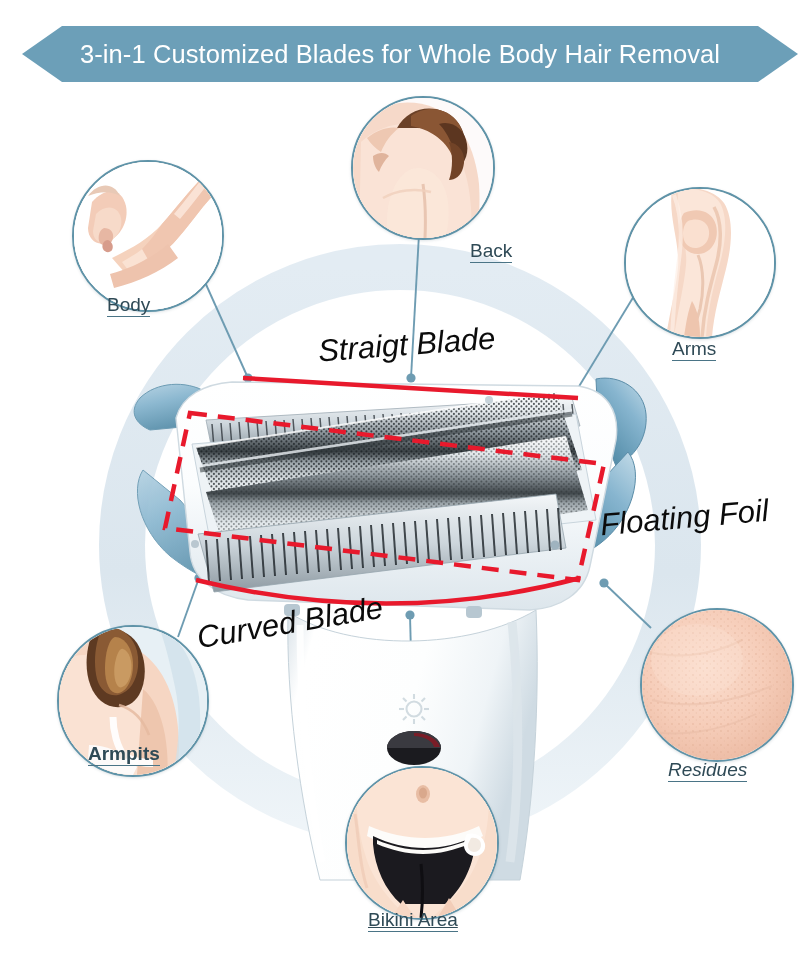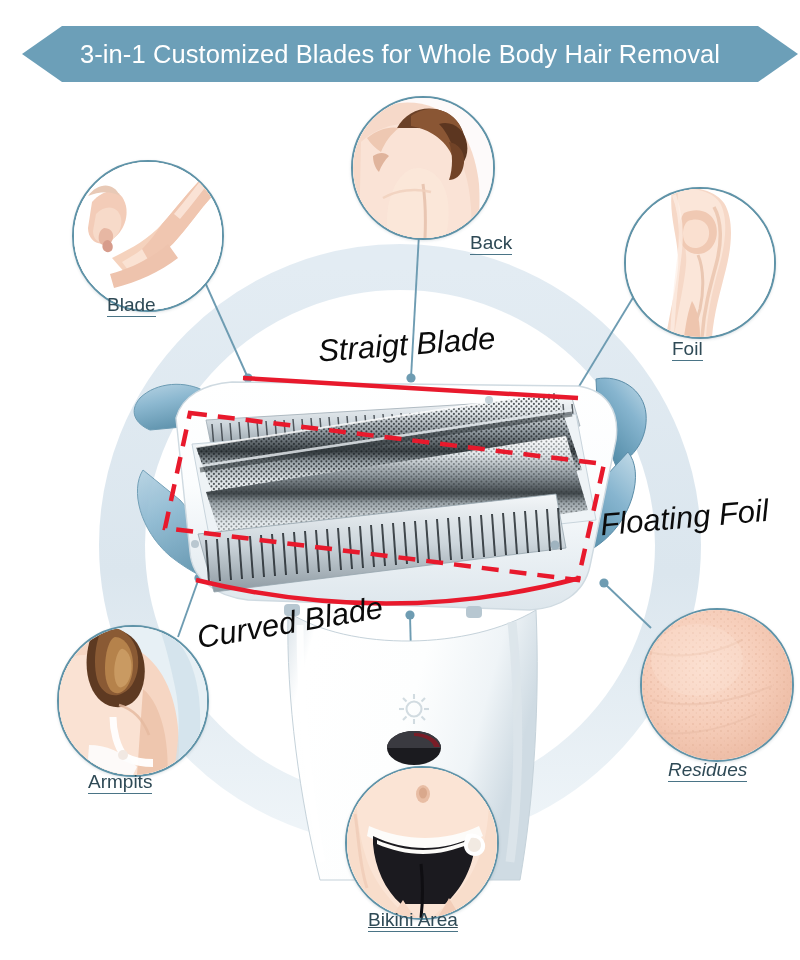--- a/index.html
+++ b/index.html
@@ -344,58 +344,58 @@
         <path d="M30 66 c6 0 10 4 9 10 c-1 6 -7 9 -12 6 c-4 -3 -3 -14 3 -16 z" fill="#e7b7a3"></path>
         <path d="M34 78 c4 2 6 6 4 10 c-2 3 -7 3 -9 -1 c-2 -4 1 -9 5 -9 z" fill="#d79c8c"></path>
         <path d="M38 96 c16 -8 36 -18 50 -34 c14 -16 28 -34 40 -46 l16 12 c-14 14 -26 32 -40 48 c-14 16 -34 28 -52 36 z" fill="#f5d2bd"></path>
         <path d="M48 100 c18 -10 34 -22 48 -38 c12 -14 24 -30 34 -42 l8 6 c-10 14 -22 30 -34 44 c-14 16 -32 28 -50 38 z" fill="#fae2d3"></path>
         <path d="M88 62 c14 -16 28 -34 40 -46 l16 12 c-14 14 -26 32 -40 48 c-8 10 -18 18 -28 25 l-8 -14 c8 -8 14 -16 20 -25 z" fill="#f0c6b0"></path>
         <path d="M100 52 c12 -14 22 -28 32 -40 l6 5 c-10 12 -20 26 -32 40 z" fill="#fdeee5" opacity=".7"></path>
         <path d="M36 112 c22 -6 42 -16 58 -30 l10 14 c-18 14 -40 24 -64 30 z" fill="#eec3ad"></path>
         <path d="M14 34 c10 -14 26 -14 32 0 c-10 -6 -22 -4 -32 0 z" fill="#e8c9b6"></path>
       </svg>
     </div>
-    <div class="clabel" style="left:107px;top:295px;">Blade</div>
+    <div class="clabel" style="left:107px;top:295px;">Body</div>
   </div>
 
   <div class="callout">
     <div class="circ" style="left:351px;top:96px;width:140px;height:140px;">
       <svg class="ph" viewBox="0 0 140 140">
         <rect width="140" height="140" fill="#fdfafa"></rect>
         <path d="M0 28 c20 -22 54 -30 82 -18 c26 12 40 40 44 76 c2 30 -2 48 -6 54 H0 Z" fill="#f6d9c9"></path>
         <path d="M8 44 c22 -20 52 -24 76 -10 c22 14 32 42 34 76 c1 16 0 24 -2 30 H6 Z" fill="#fae3d6"></path>
         <path d="M44 30 c10 -18 30 -24 48 -16 c16 8 22 24 20 38 c-12 -14 -30 -22 -48 -22 z" fill="#6b4128"></path>
         <path d="M58 18 c16 -12 38 -8 48 8 c8 14 6 30 -4 40 c-4 -18 -20 -34 -44 -38 z" fill="#8a5634"></path>
         <path d="M86 26 c14 -4 26 6 28 20 c2 12 -4 22 -12 26 c2 -18 -6 -36 -16 -46 z" fill="#5c3620"></path>
         <path d="M96 44 c12 2 18 14 14 26 c-2 8 -8 12 -14 12 c4 -12 4 -26 0 -38 z" fill="#714327"></path>
         <path d="M14 40 c10 -8 22 -12 32 -10 c-8 6 -14 14 -18 24 c-6 -4 -10 -8 -14 -14 z" fill="#eec8b2"></path>
         <path d="M20 58 c6 -4 12 -4 16 0 c-4 4 -8 10 -10 16 c-4 -4 -6 -10 -6 -16 z" fill="#e0b49c"></path>
         <path d="M64 70 c14 0 26 10 30 28 c3 14 2 30 -2 42 h-56 c-4 -16 -2 -34 4 -48 c5 -12 14 -22 24 -22 z" fill="#fbe7da" opacity=".8"></path>
         <path d="M70 86 c2 14 3 32 2 54" stroke="#e9c6b2" stroke-width="3" fill="none"></path>
         <path d="M30 100 c14 -8 32 -10 48 -6" stroke="#f0cfbc" stroke-width="2.4" fill="none" opacity=".8"></path>
       </svg>
     </div>
-    <div class="clabel" style="left:470px;top:233px;">Back</div>
+    <div class="clabel" style="left:470px;top:241px;">Back</div>
   </div>
 
   <div class="callout">
     <div class="circ" style="left:624px;top:187px;width:148px;height:148px;">
       <svg class="ph" viewBox="0 0 148 148">
         <rect width="148" height="148" fill="#ffffff"></rect>
         <path d="M46 0 c18 -4 42 0 52 14 c10 16 8 42 2 66 c-6 24 -12 44 -14 68 h-46 c4 -26 10 -48 12 -70 c2 -24 -10 -50 -6 -78 z" fill="#f6d8c7"></path>
         <path d="M52 0 c16 -2 34 2 42 14 c8 14 6 38 0 60 c-6 22 -12 44 -14 74 h-32 c4 -28 10 -50 12 -72 c2 -22 -10 -52 -8 -76 z" fill="#fbe6d9"></path>
         <path d="M58 24 c14 -6 28 -2 32 12 c3 12 -2 24 -12 28 c-12 4 -24 -4 -25 -18 c-1 -10 2 -18 5 -22 z" fill="#f0c9b3"></path>
         <path d="M62 32 c10 -4 20 0 21 10 c1 8 -4 16 -12 17 c-8 1 -14 -5 -14 -14 c0 -6 2 -11 5 -13 z" fill="#fae0d0"></path>
         <path d="M72 66 c6 14 6 36 2 54 c-4 16 -8 22 -10 28" stroke="#eac7b2" stroke-width="3" fill="none"></path>
         <path d="M88 18 c8 14 8 36 2 58 c-6 22 -12 44 -14 72" stroke="#e8c0a8" stroke-width="3.5" fill="none" opacity=".75"></path>
         <path d="M48 6 c6 16 8 36 6 56 c-2 20 -6 42 -8 86" stroke="#fdf0e7" stroke-width="4" fill="none" opacity=".7"></path>
         <path d="M66 112 c6 10 8 22 8 36 h-16 c2 -14 4 -26 8 -36 z" fill="#eec5ae"></path>
       </svg>
     </div>
-    <div class="clabel" style="left:672px;top:339px;">Foil</div>
+    <div class="clabel" style="left:672px;top:339px;">Arms</div>
   </div>
 
   <div class="callout">
     <div class="circ" style="left:57px;top:625px;width:148px;height:148px;">
       <svg class="ph" viewBox="0 0 148 148">
         <rect width="148" height="148" fill="#dfeaf1"></rect>
         <path d="M0 0 H148 V148 H0 Z" fill="#e7f0f5"></path>
         <path d="M0 18 c30 -14 62 -10 86 10 c22 18 34 50 34 92 c0 12 -2 20 -4 28 H0 Z" fill="#f6d6c3"></path>
         <path d="M0 34 c26 -12 54 -6 74 14 c18 18 26 48 26 84 c0 6 -1 12 -2 16 H0 Z" fill="#fae2d3"></path>
         <path d="M34 4 c16 -6 34 -2 44 12 c10 16 10 38 2 52 c-8 14 -26 16 -38 6 c-14 -12 -20 -40 -8 -70 z" fill="#5e3a22"></path>
@@ -404,21 +404,21 @@
         <path d="M64 22 c6 2 10 12 8 24 c-2 10 -8 16 -12 14 c-4 -2 -6 -14 -4 -24 c2 -10 5 -15 8 -14 z" fill="#c99a62"></path>
         <path d="M84 62 c10 8 18 24 22 46 c3 18 3 32 2 40 h-30 c2 -28 4 -58 6 -86 z" fill="#eec6ae"></path>
         <path d="M60 78 c14 4 24 14 30 30" stroke="#e5b99f" stroke-width="2.6" fill="none" opacity=".8"></path>
         <path d="M54 90 c0 14 4 30 12 40" stroke="#ffffff" stroke-width="7" fill="none" opacity=".92"></path>
         <path d="M66 130 c8 4 18 6 28 6" stroke="#ffffff" stroke-width="8" fill="none" opacity=".95"></path>
         <path d="M30 118 c18 0 36 8 48 22 l-4 8 H28 Z" fill="#fdfdfd" opacity=".9"></path>
         <circle cx="64" cy="128" r="5" fill="#f1e8e2"></circle>
         <path d="M100 0 c22 10 36 36 40 70 c3 28 0 56 -4 78 h-22 c6 -30 8 -60 2 -88 c-5 -24 -10 -44 -16 -60 z" fill="#cfe0ea" opacity=".75"></path>
       </svg>
     </div>
-    <div class="clabel" style="left:88px;top:772px;">Armpits</div>
+    <div class="clabel" style="left:88px;top:744px;font-weight:bold;">Armpits</div>
   </div>
 
   <div class="callout">
     <div class="circ" style="left:345px;top:766px;width:150px;height:150px;">
       <svg class="ph" viewBox="0 0 150 150">
         <rect width="150" height="150" fill="#fdf7f3"></rect>
         <path d="M0 0 H150 V150 H0 Z" fill="#f8ddcb"></path>
         <path d="M10 0 c30 -4 100 -4 130 0 c4 30 2 60 -6 84 c-10 30 -30 50 -50 66 h-22 c-18 -16 -36 -36 -44 -64 c-8 -26 -10 -56 -8 -86 z" fill="#fbe4d5"></path>
         <ellipse cx="76" cy="26" rx="7" ry="9" fill="#e8bda4"></ellipse>
         <ellipse cx="76" cy="25" rx="4" ry="5.5" fill="#d9a88c"></ellipse>

